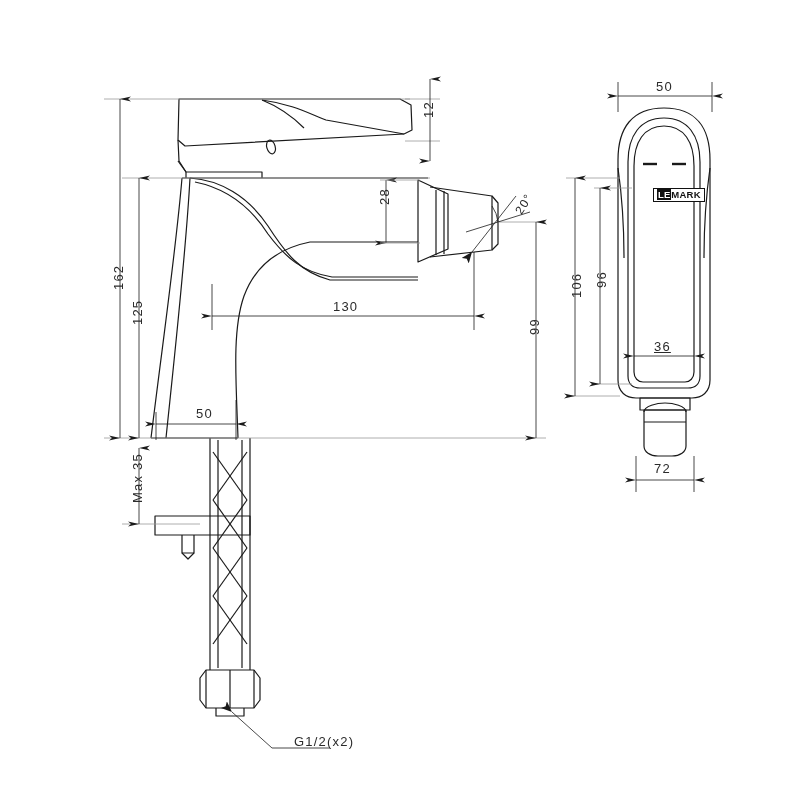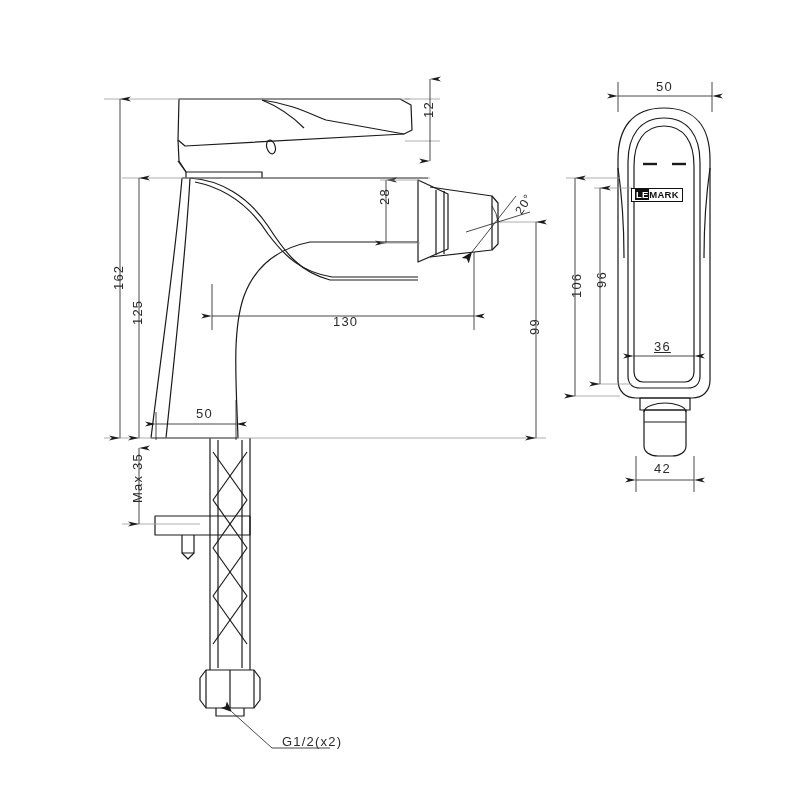--- a/index.html
+++ b/index.html
@@ -46,20 +46,21 @@
     border: 1.3px solid #111;
     background: #ffffff;
     padding: 1px 3px 1px 3px;
     font-family: "Liberation Sans", sans-serif;
     font-size: 9.5px;
     font-weight: bold;
     letter-spacing: 0.3px;
     color: #111;
     line-height: 1;
     white-space: nowrap;
+    margin-left: 22px;
   }
   .logo-box .le {
     background: #111;
     color: #fff;
     padding: 0 0.5px 0 1px;
   }
 </style>
 </head>
 <body>
 
@@ -218,39 +219,39 @@
       <line x1="636" y1="480" x2="694" y2="480" marker-start="url(#arrL)" marker-end="url(#arrR)" stroke="#1a1a1a"></line>
     </g>
   </svg>
 
   <div class="dim-label rot90" style="left:112px; top:290px;">162</div>
 
   <div class="dim-label rot90" style="left:131px; top:325px;">125</div>
 
   <div class="dim-label rot90" style="left:131px; top:503px;">Max 35</div>
 
-  <div class="dim-label" style="left:333px; top:300px;margin-top:15px;">130</div>
+  <div class="dim-label" style="left:333px; top:300px;">130</div>
 
   <div class="dim-label" style="left:196px; top:407px;">50</div>
 
   <div class="dim-label rot90" style="left:378px; top:205px;">28</div>
 
   <div class="dim-label rot90" style="left:422px; top:118px;">12</div>
 
   <div class="dim-label rot90" style="left:528px; top:335px;">99</div>
 
   <div class="dim-label" style="left:513px; top:210px; transform:rotate(-58deg); transform-origin:left top; font-size:12px;">20°</div>
 
-  <div class="dim-label" style="left:282px; top:735px;text-align:right;">G1/2(x2)</div>
+  <div class="dim-label" style="left:294px; top:735px;text-align:right;">G1/2(x2)</div>
 
   <div class="dim-label" style="left:656px; top:80px;">50</div>
 
   <div class="dim-label rot90" style="left:570px; top:298px;">106</div>
 
   <div class="dim-label rot90" style="left:595px; top:288px;">96</div>
 
   <div class="dim-label" style="left:654px; top:340px;text-decoration:underline;">36</div>
 
-  <div class="dim-label" style="left:654px; top:462px;">42</div>
+  <div class="dim-label" style="left:654px; top:462px;">72</div>
 
   <div class="logo-box" style="left:631px; top:188px;"><span class="le">LE</span><span>MARK</span></div>
 
 </div>
 
 </body></html>

